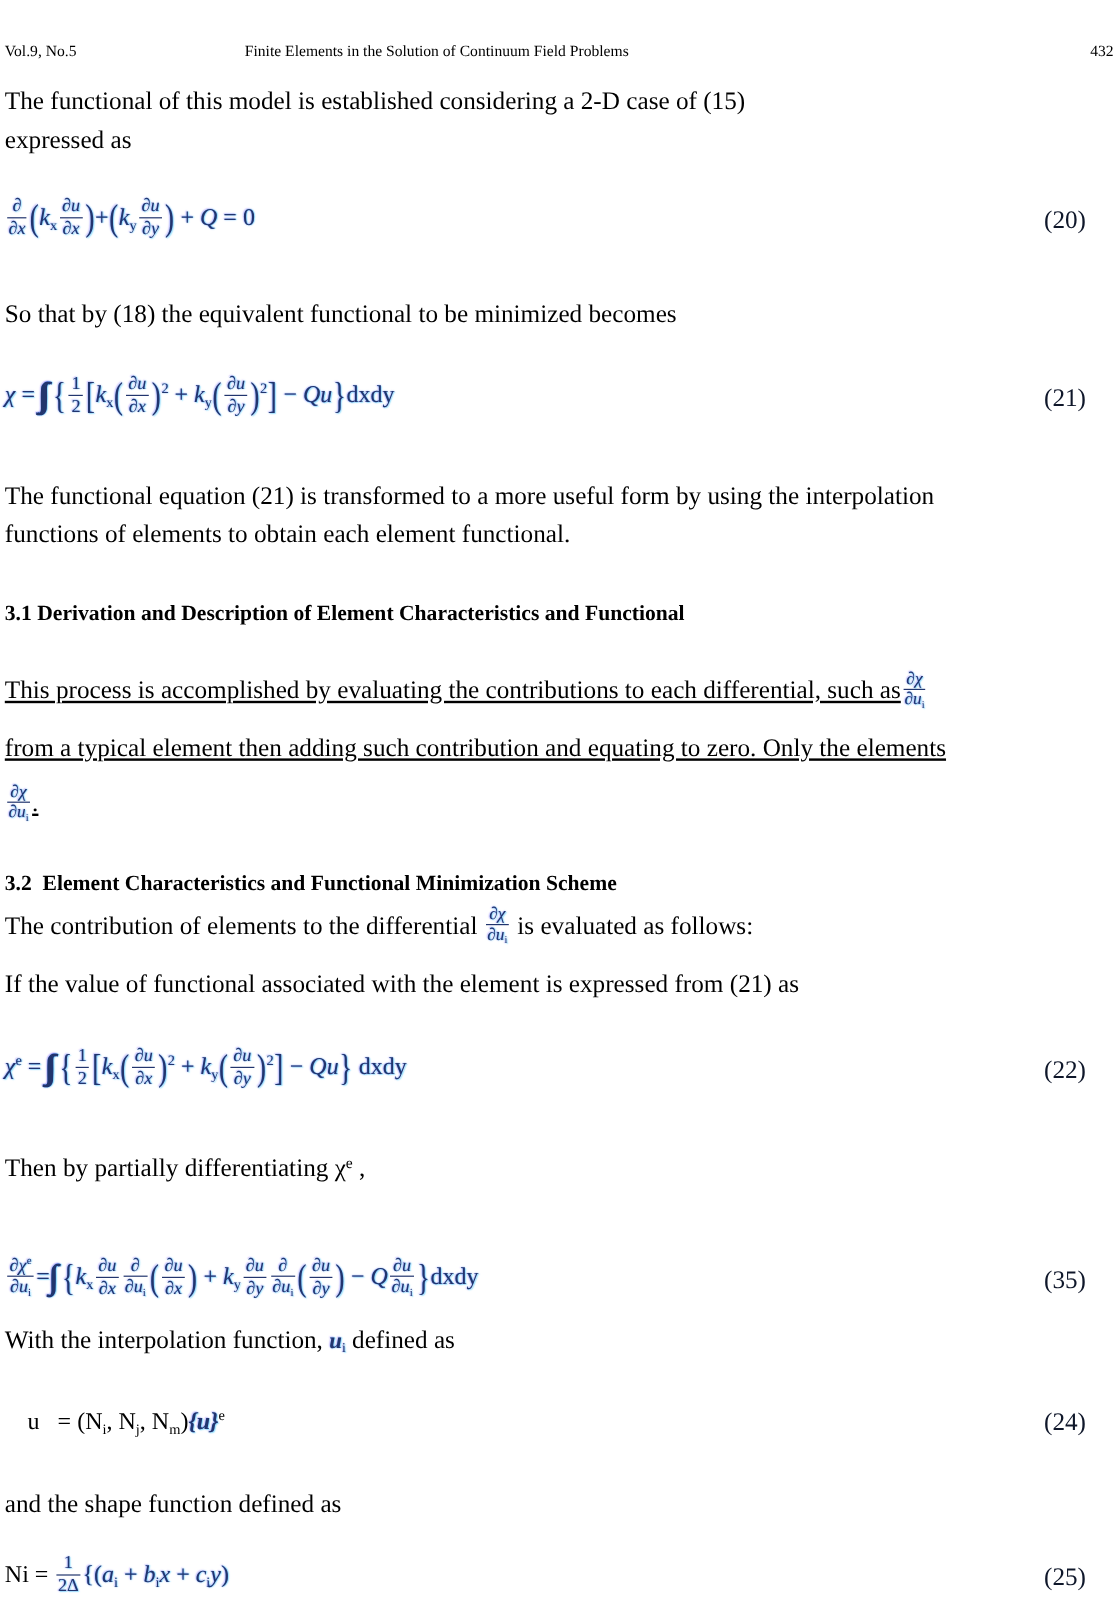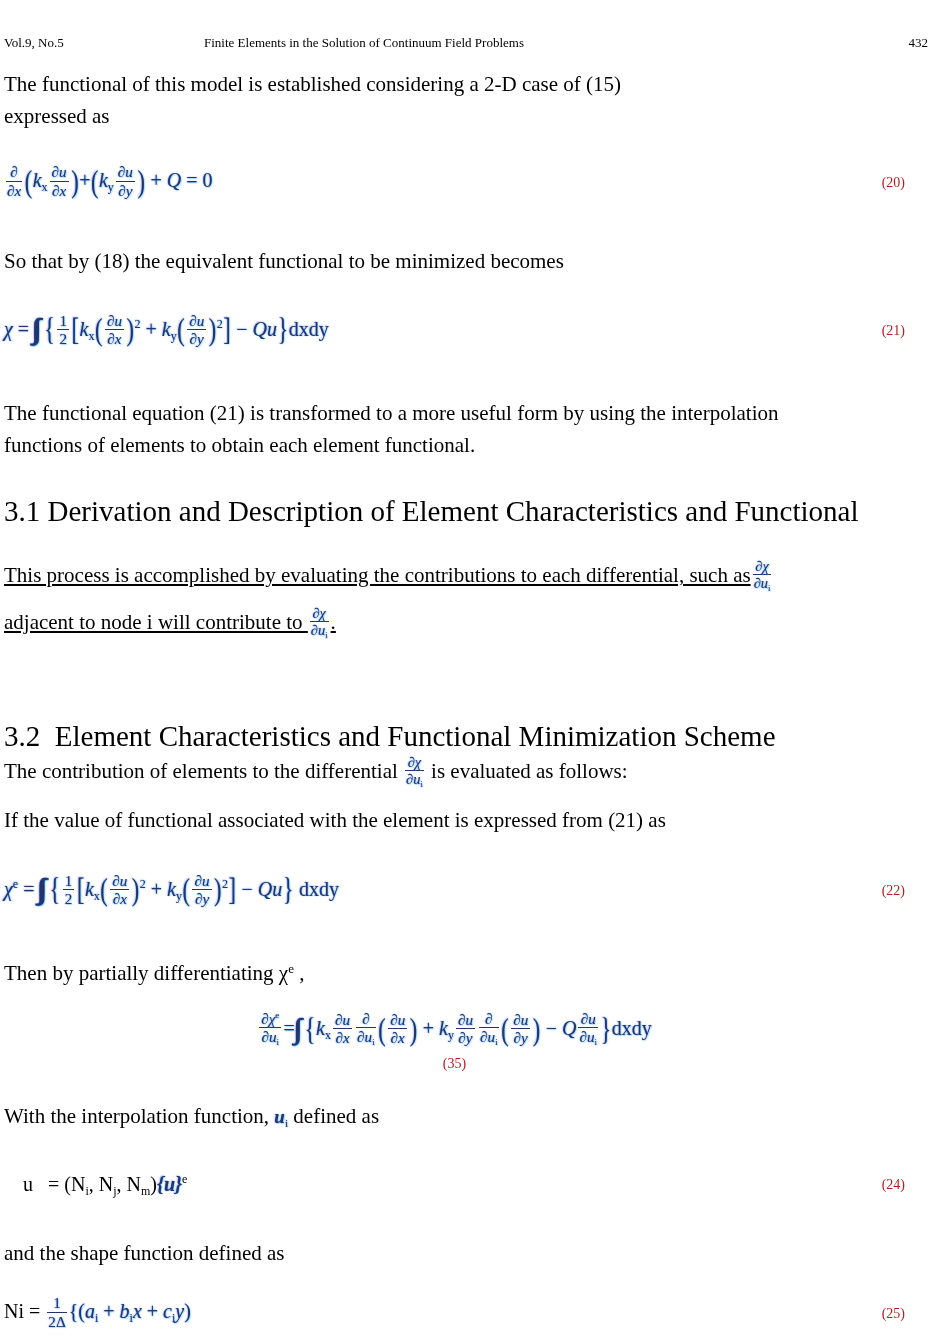--- a/index.html
+++ b/index.html
@@ -8,26 +8,26 @@
     font-family:"Liberation Serif","DejaVu Serif",serif;color:#000;
     overflow:hidden;
   }
   
   .hdr{position:absolute;top:3px;left:4px;right:4px;display:flex;align-items:baseline;font-size:13px;margin-top:32px;}
   .hdr .hl{width:200px;text-align:left;}
   .hdr .hc{flex:1;text-align:left;}
   .hdr .hr{width:80px;text-align:right;}
   
   .blk{position:absolute;left:4px;right:27px;font-size:21px;line-height:32px;}
-  .heading{font-weight:normal;white-space:pre-wrap;font-size:29px;}
+  .heading{font-weight:bold;white-space:pre-wrap;font-size:18px;}
   .p5line{line-height:46px;white-space:nowrap;}
   .suptxt{font-size:0.62em;vertical-align:0.55em;}
   
   .eqrow{position:absolute;left:4px;right:27px;display:flex;justify-content:space-between;align-items:center;}
-  .eqnum{color:#b91c1c;font-size:14px;flex:0 0 auto;}
+  .eqnum{color:#0f172a;font-size:21px;flex:0 0 auto;}
   .eqmath{font-size:20px;}
   
   .math{white-space:nowrap;}
   .math span{white-space:pre;}
   .fz{color:#22356e;text-shadow:0 0 1.2px rgba(30,110,230,0.65), 1px 0.5px 1px rgba(0,200,255,0.35), -1px -0.5px 1px rgba(130,80,255,0.25);}
   .kk{color:#000;text-shadow:none;}
   .tk-i{font-style:italic;}
   .tk-b{font-style:italic;font-weight:bold;}
   .tk-r{}
   .tk-sub{font-size:0.6em;vertical-align:-0.35em;}
@@ -69,41 +69,42 @@
 
   <div class="blk" style="top:397px;">
     <div>The functional equation (21) is transformed to a more useful form by using the interpolation</div>
     <div>functions of elements to obtain each element functional.</div>
   </div>
 
   <div class="blk heading" style="top:495px;">3.1 Derivation and Description of Element Characteristics and Functional</div>
 
   <div class="blk" style="top:552px;text-decoration:underline;">
     <div class="p5line"><span>This process is accomplished by evaluating the contributions to each differential, such as</span><span class="math inlmath"><span class="frac fz"><span class="fn"><span class="tk-i fz">∂χ</span></span><span class="fd"><span class="tk-i fz">∂u</span><span class="tk-sub fz">i</span></span></span></span></div>
-    <div class="p5line"><span>adjacent to node i will contribute to </span><span class="math inlmath"><span class="frac fz"><span class="fn"><span class="tk-i fz">∂χ</span></span><span class="fd"><span class="tk-i fz">∂u</span><span class="tk-sub fz">i</span></span></span></span><span>.</span></div>
+    <div class="p5line"><span>from a typical element then adding such contribution and equating to zero. Only the elements</span></div>
+    <div class="p5line"><span class="math inlmath"><span class="frac fz"><span class="fn"><span class="tk-i fz">∂χ</span></span><span class="fd"><span class="tk-i fz">∂u</span><span class="tk-sub fz">i</span></span></span></span><span>.</span></div>
   </div>
 
   <div class="blk heading" style="top:720px;">3.2  Element Characteristics and Functional Minimization Scheme</div>
 
   <div class="blk p5line" style="top:748px;">
     <span>The contribution of elements to the differential </span><span class="math inlmath"><span class="frac fz"><span class="fn"><span class="tk-i fz">∂χ</span></span><span class="fd"><span class="tk-i fz">∂u</span><span class="tk-sub fz">i</span></span></span></span><span> is evaluated as follows:</span>
   </div>
 
   <div class="blk" style="top:804px;">If the value of functional associated with the element is expressed from (21) as</div>
 
   <div class="eqrow" style="top:858px;height:66px;gap:24px;">
     <span class="math eqmath"><span class="tk-i fz">χ</span><span class="tk-sup fz">e</span><span class="tk-r fz"> = </span><span class="tk-intg fz">∫∫∫</span><span class="tk-big fz">{</span><span class="frac fz"><span class="fn"><span class="tk-r fz">1</span></span><span class="fd"><span class="tk-r fz">2</span></span></span><span class="tk-big fz">[</span><span class="tk-i fz">k</span><span class="tk-sub fz">x</span><span class="tk-big fz">(</span><span class="frac fz"><span class="fn"><span class="tk-i fz">∂u</span></span><span class="fd"><span class="tk-i fz">∂x</span></span></span><span class="tk-big fz">)</span><span class="tk-sup fz">2</span><span class="tk-r fz"> + </span><span class="tk-i fz">k</span><span class="tk-sub fz">y</span><span class="tk-big fz">(</span><span class="frac fz"><span class="fn"><span class="tk-i fz">∂u</span></span><span class="fd"><span class="tk-i fz">∂y</span></span></span><span class="tk-big fz">)</span><span class="tk-sup fz">2</span><span class="tk-big fz">]</span><span class="tk-r fz"> − </span><span class="tk-i fz">Qu</span><span class="tk-big fz">}</span><span class="tk-r fz"> dxdy</span></span>
     <span class="eqnum">(22)</span>
   </div>
 
   <div class="blk" style="top:953px;">
     <span>Then by partially differentiating χ</span><span class="suptxt">e</span><span> ,</span>
   </div>
 
-  <div class="eqrow" style="top:1012px;height:60px;flex-direction:column;">
+  <div class="eqrow" style="top:1036px;height:60px;">
     <span class="math eqmath"><span class="frac fz"><span class="fn"><span class="tk-i fz">∂χ</span><span class="tk-sup fz">e</span></span><span class="fd"><span class="tk-i fz">∂u</span><span class="tk-sub fz">i</span></span></span><span class="tk-r fz">=</span><span class="tk-intg fz">∫∫</span><span class="tk-big fz">{</span><span class="tk-i fz">k</span><span class="tk-sub fz">x</span><span class="frac fz"><span class="fn"><span class="tk-i fz">∂u</span></span><span class="fd"><span class="tk-i fz">∂x</span></span></span><span class="frac fz"><span class="fn"><span class="tk-i fz">∂</span></span><span class="fd"><span class="tk-i fz">∂u</span><span class="tk-sub fz">i</span></span></span><span class="tk-big fz">(</span><span class="frac fz"><span class="fn"><span class="tk-i fz">∂u</span></span><span class="fd"><span class="tk-i fz">∂x</span></span></span><span class="tk-big fz">)</span><span class="tk-r fz"> + </span><span class="tk-i fz">k</span><span class="tk-sub fz">y</span><span class="frac fz"><span class="fn"><span class="tk-i fz">∂u</span></span><span class="fd"><span class="tk-i fz">∂y</span></span></span><span class="frac fz"><span class="fn"><span class="tk-i fz">∂</span></span><span class="fd"><span class="tk-i fz">∂u</span><span class="tk-sub fz">i</span></span></span><span class="tk-big fz">(</span><span class="frac fz"><span class="fn"><span class="tk-i fz">∂u</span></span><span class="fd"><span class="tk-i fz">∂y</span></span></span><span class="tk-big fz">)</span><span class="tk-r fz"> − </span><span class="tk-i fz">Q</span><span class="frac fz"><span class="fn"><span class="tk-i fz">∂u</span></span><span class="fd"><span class="tk-i fz">∂u</span><span class="tk-sub fz">i</span></span></span><span class="tk-big fz">}</span><span class="tk-r fz">dxdy</span></span>
     <span class="eqnum">(35)</span>
   </div>
 
   <div class="blk" style="top:1100px;">
     <span>With the interpolation function, </span><span class="math inlmath"><span class="tk-b fz">u</span><span class="tk-sub fz">i</span></span><span> defined as</span>
   </div>
 
   <div class="eqrow" style="top:1162px;height:46px;margin-left:19px;">
     <span class="math eqmath"><span class="tk-r kk">u   = (N</span><span class="tk-sub kk">i</span><span class="tk-r kk">, N</span><span class="tk-sub kk">j</span><span class="tk-r kk">, N</span><span class="tk-sub kk">m</span><span class="tk-r kk">)</span><span class="tk-b fz">{u}</span><span class="tk-sup kk">e</span></span>

